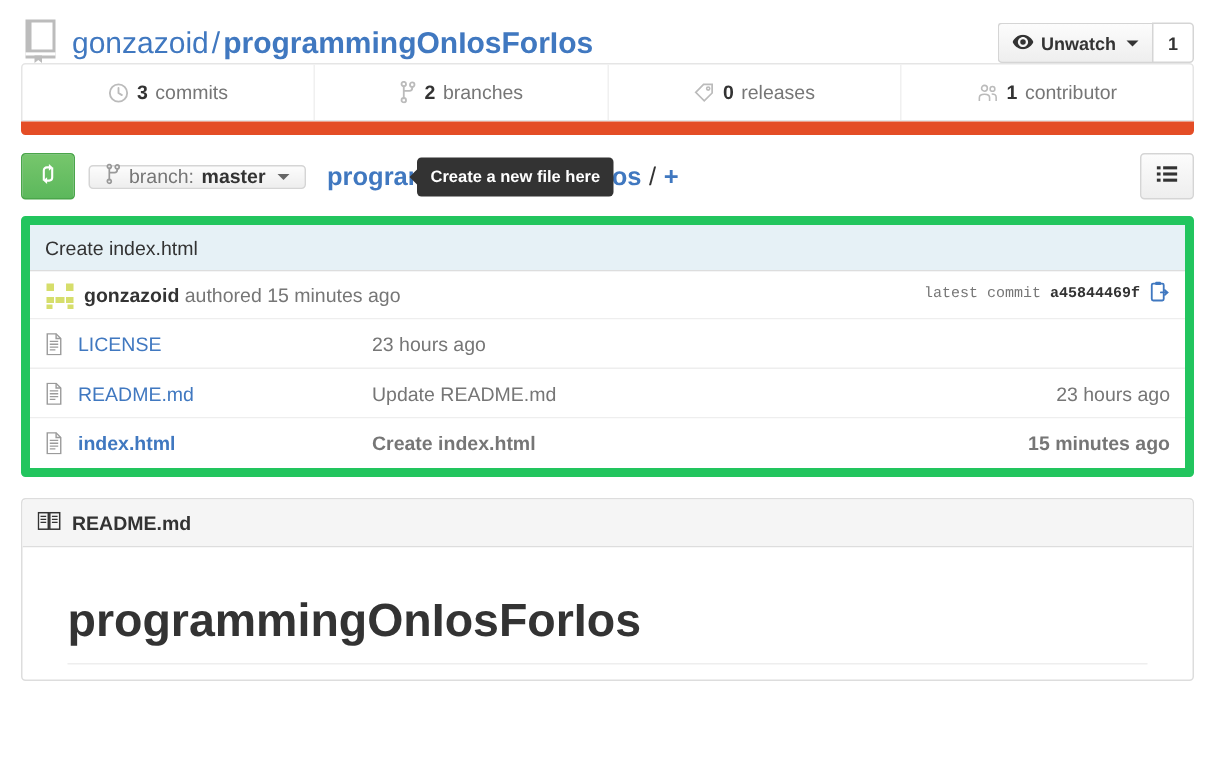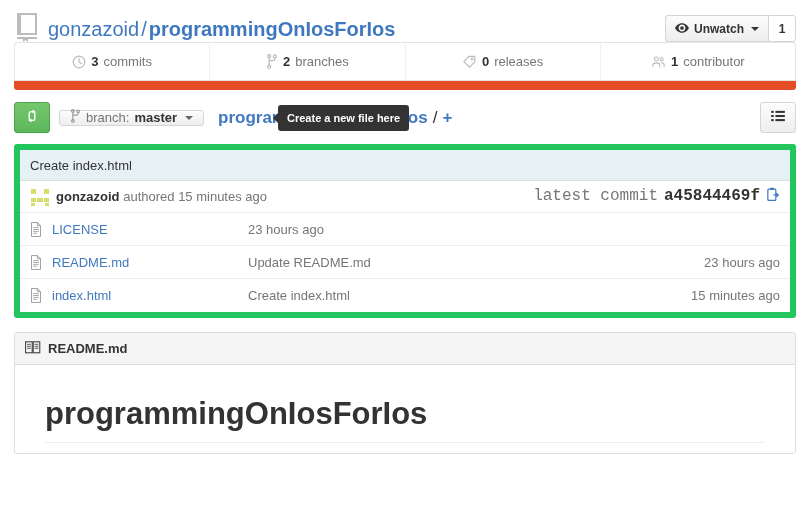--- a/index.html
+++ b/index.html
@@ -289,38 +289,39 @@
     margin-right: 6px;
   }
   .commit-author {
     font-size: 13px;
     color: #767676;
   }
   .commit-author b { color: #333; }
   .commit-sha {
     margin-left: auto;
     display: flex;
+    align-items: center;
     gap: 6px;
     font-family: "Liberation Mono", monospace;
-    font-size: 16px;
+    font-size: 10px;
     color: #767676;
   }
   .commit-sha .sha { color: #333; font-weight: bold; }
 
   .file-row {
     display: flex;
     align-items: center;
     height: 33px;
     box-sizing: border-box;
     padding: 0 10px;
     border-bottom: 1px solid #eeeeee;
     background: #ffffff;
     font-size: 13px;
   }
-  .file-row:last-child { border-bottom: none; }
+  .file-row:last-child { border-bottom: none; font-weight: bold; }
   .file-icon {
     width: 14px;
     margin-right: 8px;
     flex: none;
     display: flex;
     align-items: center;
   }
   .file-name {
     width: 196px;
     flex: none;

